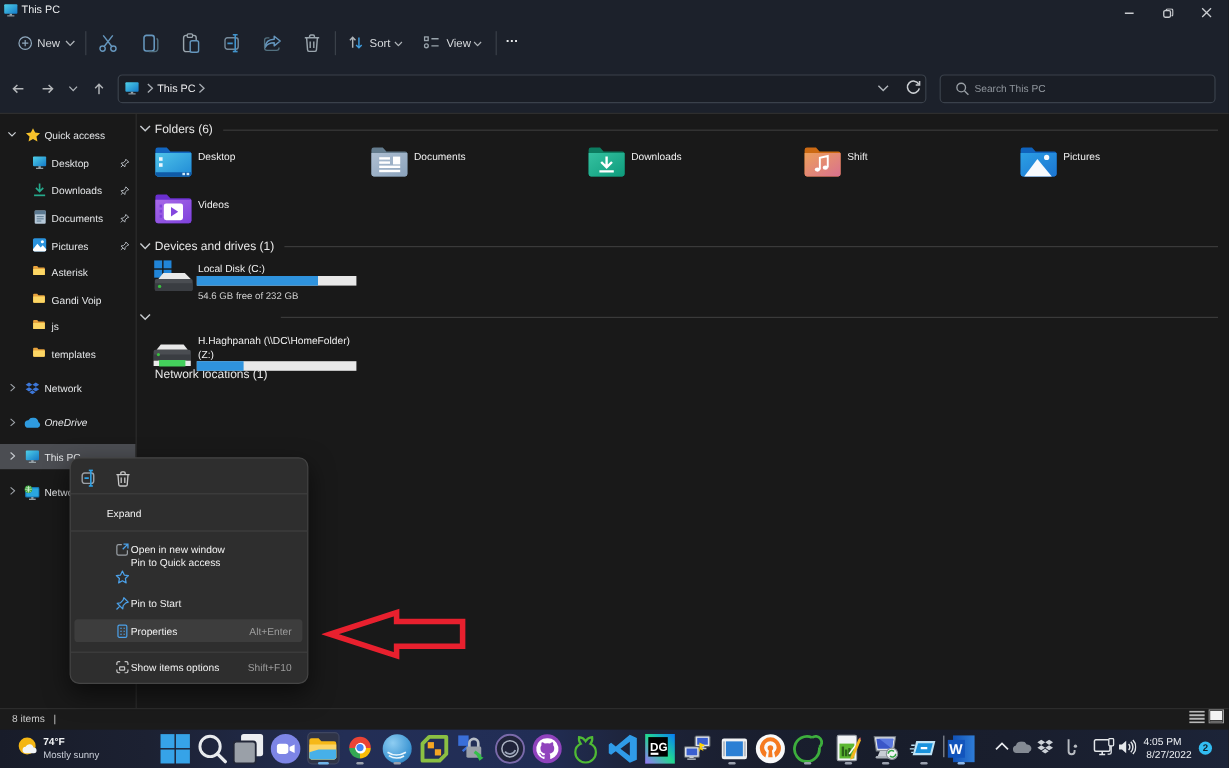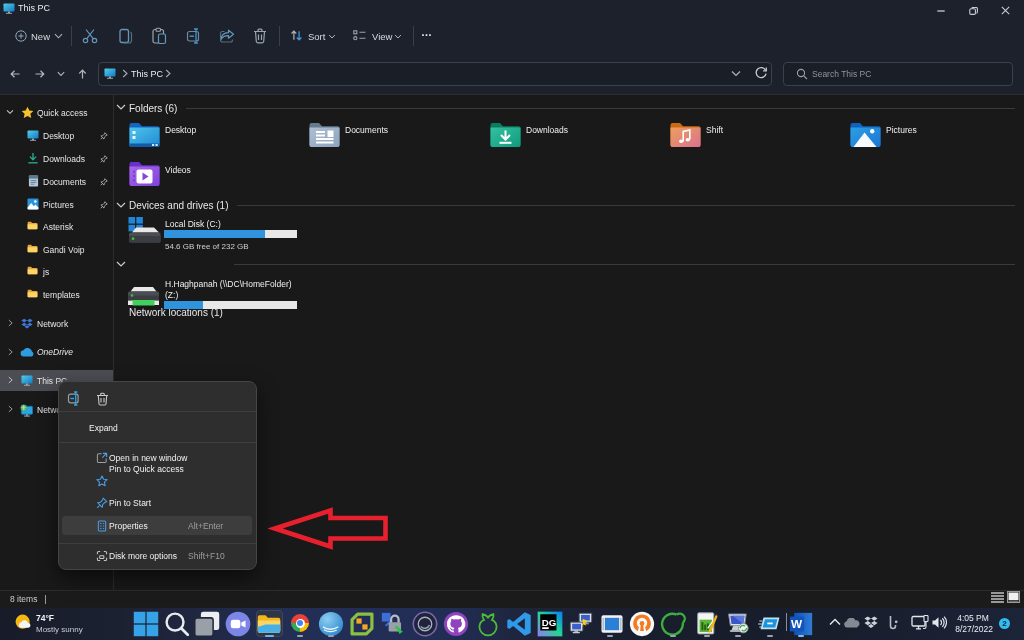--- a/index.html
+++ b/index.html
@@ -17,21 +17,21 @@
 
 .sechead{position:absolute;color:#e8e8e8;font-size:10px;}
 .secline{position:absolute;height:1px;background:#3a3a3a;}
 .tilelabel{position:absolute;color:#f0f0f0;font-size:8.5px;white-space:nowrap;}
 .subtxt{position:absolute;color:#cfcfcf;font-size:8px;white-space:nowrap;}
 .pbar{position:absolute;height:8px;background:#e8e8e8;}
 .pfill{position:absolute;height:8px;background:#2f93dd;}
 
 #ctxmenu{position:absolute;left:58px;top:381px;width:199px;height:189px;background:#2e2e2e;border:1px solid #454545;border-radius:8px;box-shadow:0 8px 20px rgba(0,0,0,.55);}
 .mi-text{position:absolute;color:#f2f2f2;font-size:8.5px;white-space:nowrap;}
-.mi-short{position:absolute;left:188px;width:55px;color:#9d9d9d;font-size:8.5px;}
+.mi-short{position:absolute;left:188px;width:55px;text-align:right;color:#9d9d9d;font-size:8.5px;}
 .msep{position:absolute;left:59px;width:197px;height:1px;background:#3f3f3f;}
 
 #statusbar{position:absolute;left:0;top:590px;width:1024px;height:18px;background:#1b1b1b;border-top:1px solid #2c2c2c;}
 
 #taskbar{position:absolute;left:0;top:608px;width:1024px;height:32px;background:linear-gradient(90deg,#181c29 0%,#1c2132 12%,#202947 22%,#232e55 28%,#222e56 38%,#212d55 44%,#1d2338 52%,#191e2e 62%,#181d2b 72%,#191e2d 82%,#1a2031 90%,#1c2438 100%);}
 .tico{position:absolute;top:611px;width:26px;height:26px;display:flex;align-items:center;justify-content:center;}
 .rdot{position:absolute;top:635px;width:6px;height:2px;border-radius:1px;background:#9aa0ad;}
 </style>
 </head>
 <body>
@@ -650,21 +650,21 @@
       <rect x="1" y="1.5" width="13" height="9.5" rx="1.2" fill="none" stroke="#e4e7ea" stroke-width="1.3"></rect>
       <path d="M5 13.8 H10 M7.5 11 V13.8" stroke="#e4e7ea" stroke-width="1.3"></path>
       <rect x="13" y="0.5" width="4" height="6" rx="0.8" fill="#1b2030" stroke="#e4e7ea" stroke-width="1.1"></rect>
       <path d="M15 6.5 V12 a1.5 1.5 0 0 1 -1.5 1.5 H12" fill="none" stroke="#e4e7ea" stroke-width="1.1"></path>
     </svg>
 
   <svg class="abs" style="left:931px;top:615px" width="16" height="15" viewBox="0 0 16 15">
       <path d="M1.5 5.5 H4 L7.5 2.2 V12.8 L4 9.5 H1.5 Z" fill="#e4e7ea"></path>
       <path d="M9.5 5 a3.5 3.5 0 0 1 0 5 M11.3 3.2 a6 6 0 0 1 0 8.6 M13.1 1.6 a8.5 8.5 0 0 1 0 11.8" fill="none" stroke="#e4e7ea" stroke-width="1.2"></path>
     </svg>
-  <div class="abs" style="left:953px;top:613px;width:40px;text-align:center;color:#eceef2;font-size:8.5px;">4:05 PM</div>
+  <div class="abs" style="left:953px;top:613px;width:40px;text-align:left;color:#eceef2;font-size:8.5px;">4:05 PM</div>
   <div class="abs" style="left:943px;top:624px;width:50px;text-align:right;color:#eceef2;font-size:8.5px;">8/27/2022</div>
   <div class="abs" style="left:999px;top:618px;width:11px;height:11px;border-radius:50%;background:#32bdf2;color:#10222e;font-size:8px;font-weight:bold;text-align:center;line-height:11px;">2</div>
 
   <div id="ctxmenu"></div>
 
   <svg class="abs" style="left:67px;top:391px" width="14" height="15" viewBox="0 0 14 15">
     <rect x="1.5" y="3.2" width="9.6" height="8.6" rx="2" fill="none" stroke="#9aa0a6" stroke-width="1.2"></rect>
     <path d="M8.7 1.5 V13.5 M7 1 h3.4 M7 14 h3.4" stroke="#2fa3e8" stroke-width="1.3" fill="none"></path>
     <path d="M3.4 7.5 H7" stroke="#2fa3e8" stroke-width="1.4"></path>
   </svg>
@@ -709,19 +709,19 @@
   <div class="mi-text" style="left:109px;top:521px;">Properties</div>
   <div class="mi-short" style="top:521px;">Alt+Enter</div>
   <div class="msep" style="top:543px;"></div>
 
   <svg class="abs" style="left:96px;top:550px" width="12" height="12" viewBox="0 0 13 13">
     <g fill="none" stroke="#c8c8c8" stroke-width="1.1">
         <path d="M1.5 4.5 V3 a1.5 1.5 0 0 1 1.5 -1.5 H4.5 M8.5 1.5 H10 A1.5 1.5 0 0 1 11.5 3 V4.5 M11.5 8.5 V10 A1.5 1.5 0 0 1 10 11.5 H8.5 M4.5 11.5 H3 A1.5 1.5 0 0 1 1.5 10 V8.5"></path>
         <rect x="4" y="6.2" width="4.5" height="3" rx="0.5"></rect>
       </g>
   </svg>
-  <div class="mi-text" style="left:109px;top:551px;">Disk more options</div>
+  <div class="mi-text" style="left:109px;top:551px;">Show items options</div>
   <div class="mi-short" style="top:551px;">Shift+F10</div>
 
   <svg class="abs" style="left:268px;top:505px" width="126" height="46" viewBox="0 0 126 46">
     <path d="M7 23.5 L62.5 5.5 L62.5 13 L117.5 13 L117.5 33.5 L62.5 33.5 L62.5 41.5 Z" fill="none" stroke="#e8202e" stroke-width="4.6" stroke-linejoin="miter"></path>
   </svg>
 </div>
 
 </body></html>

